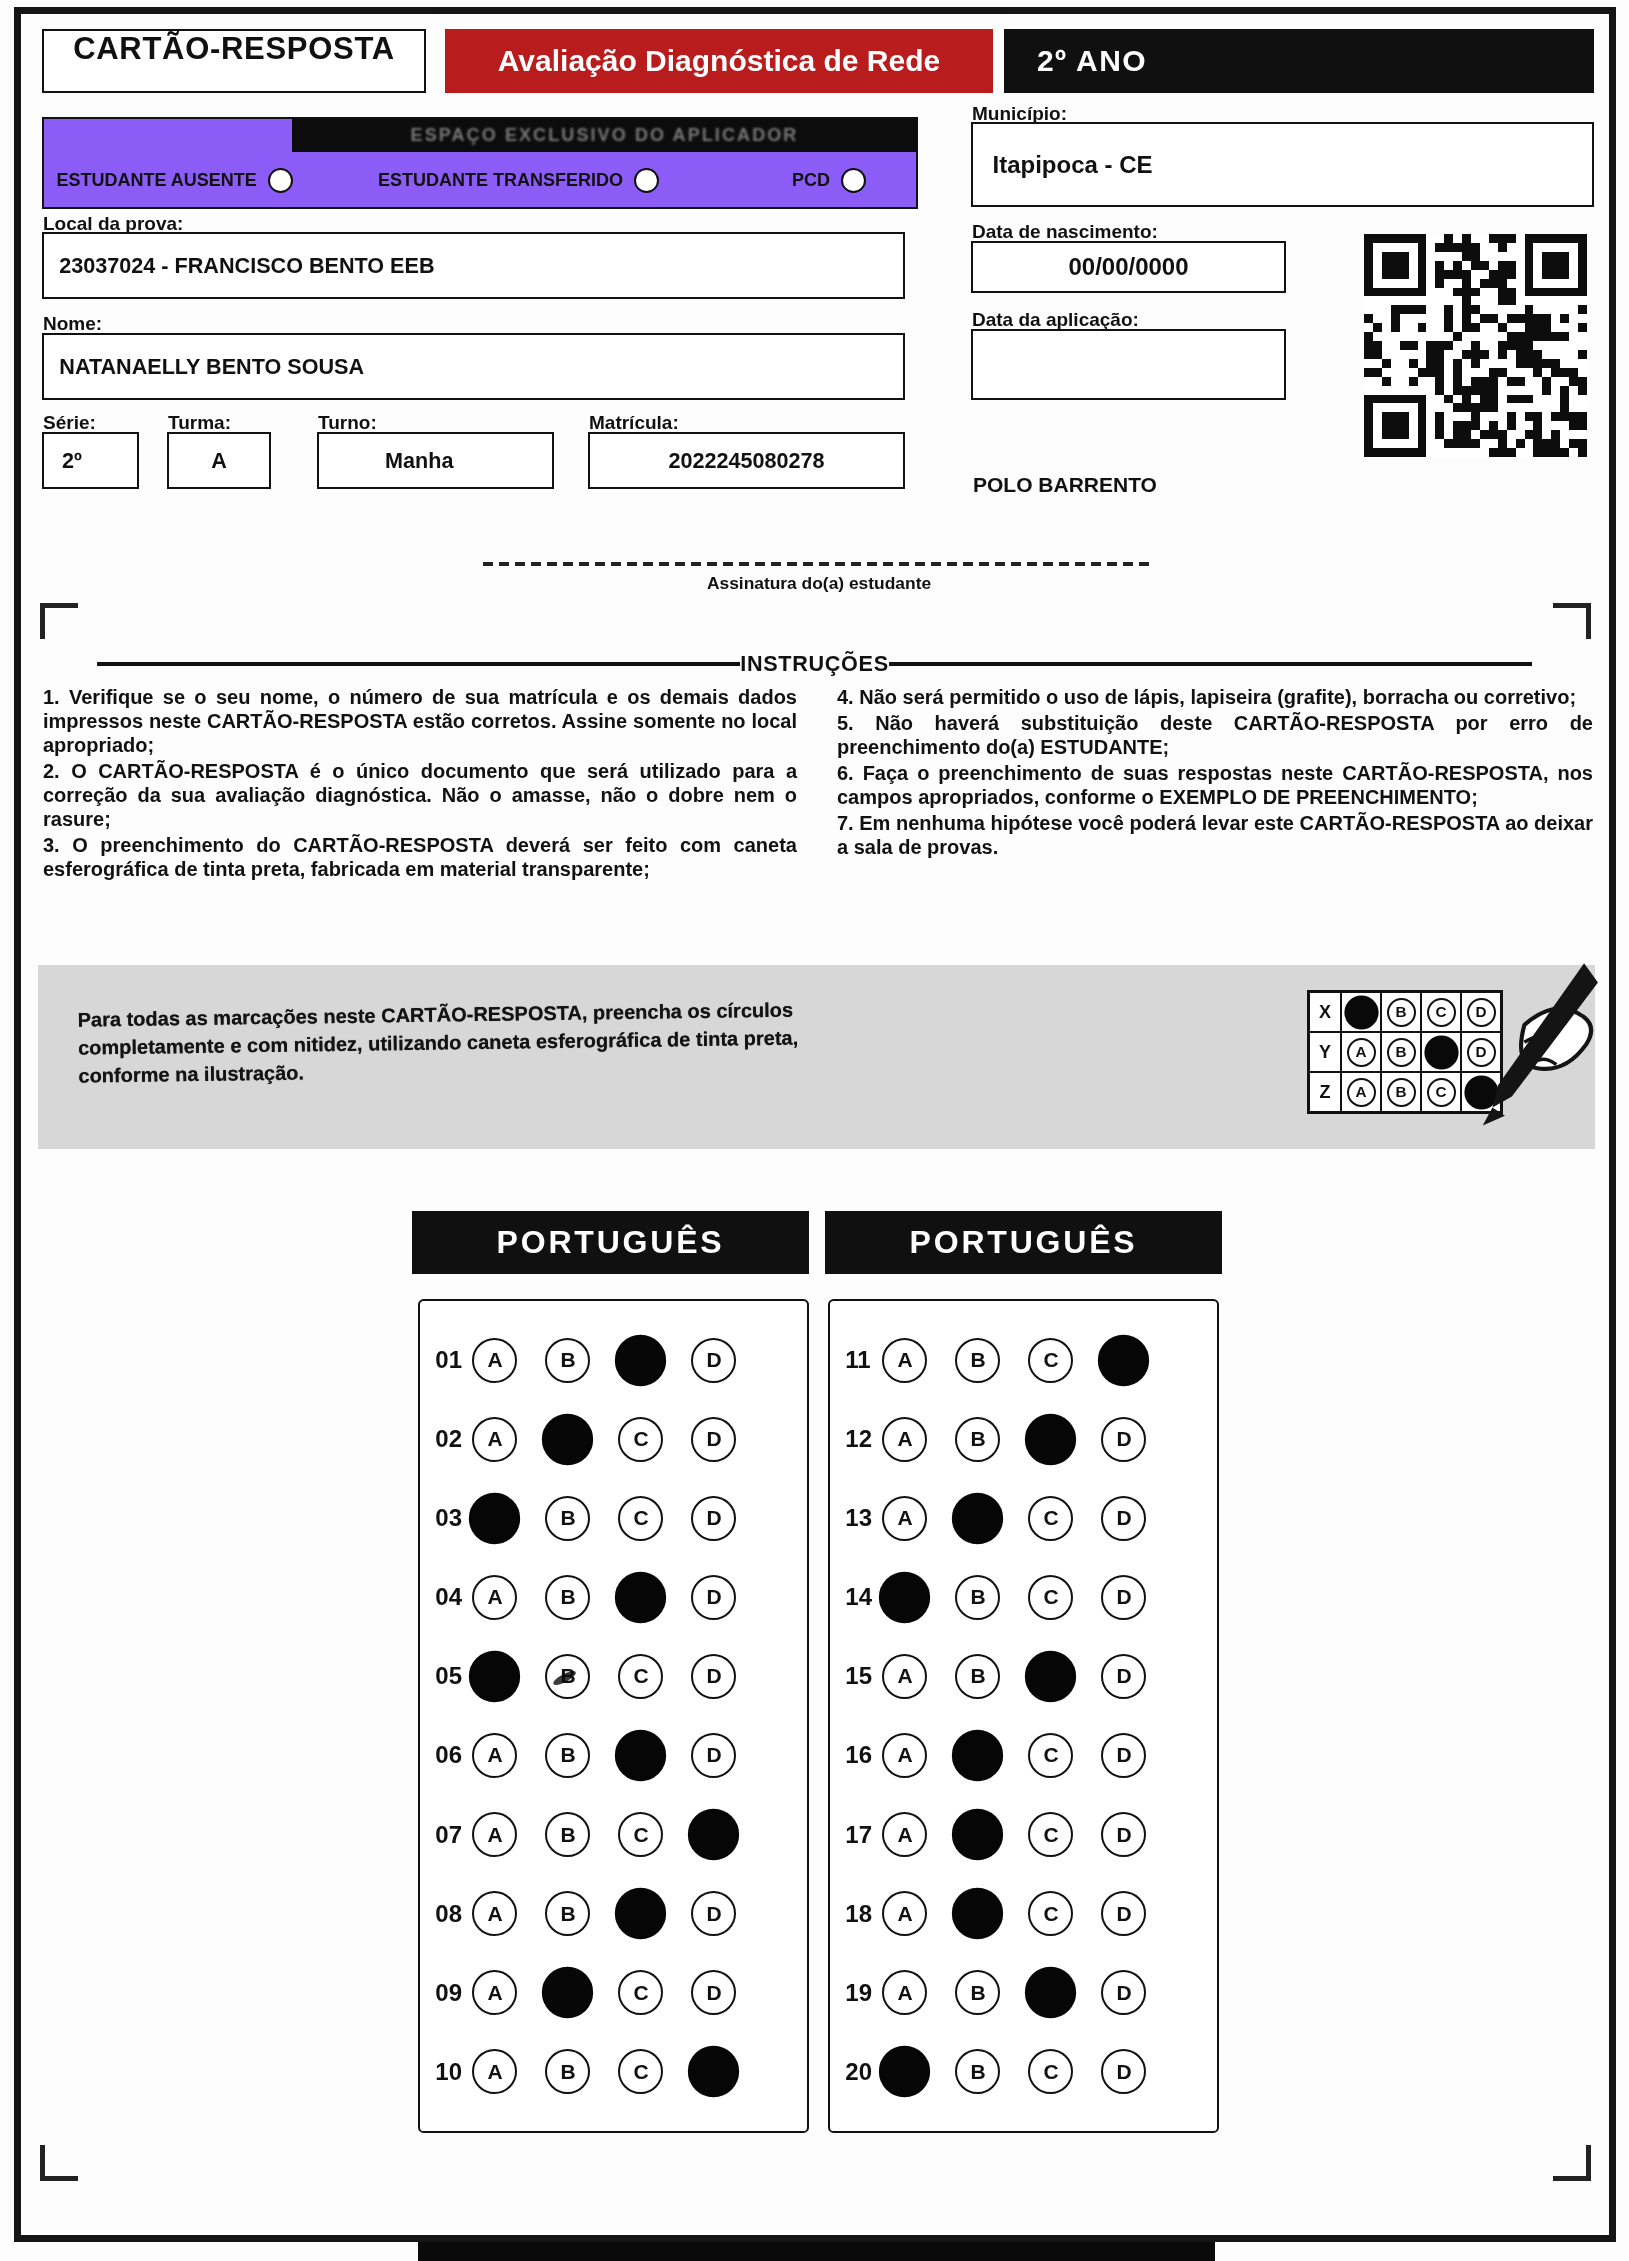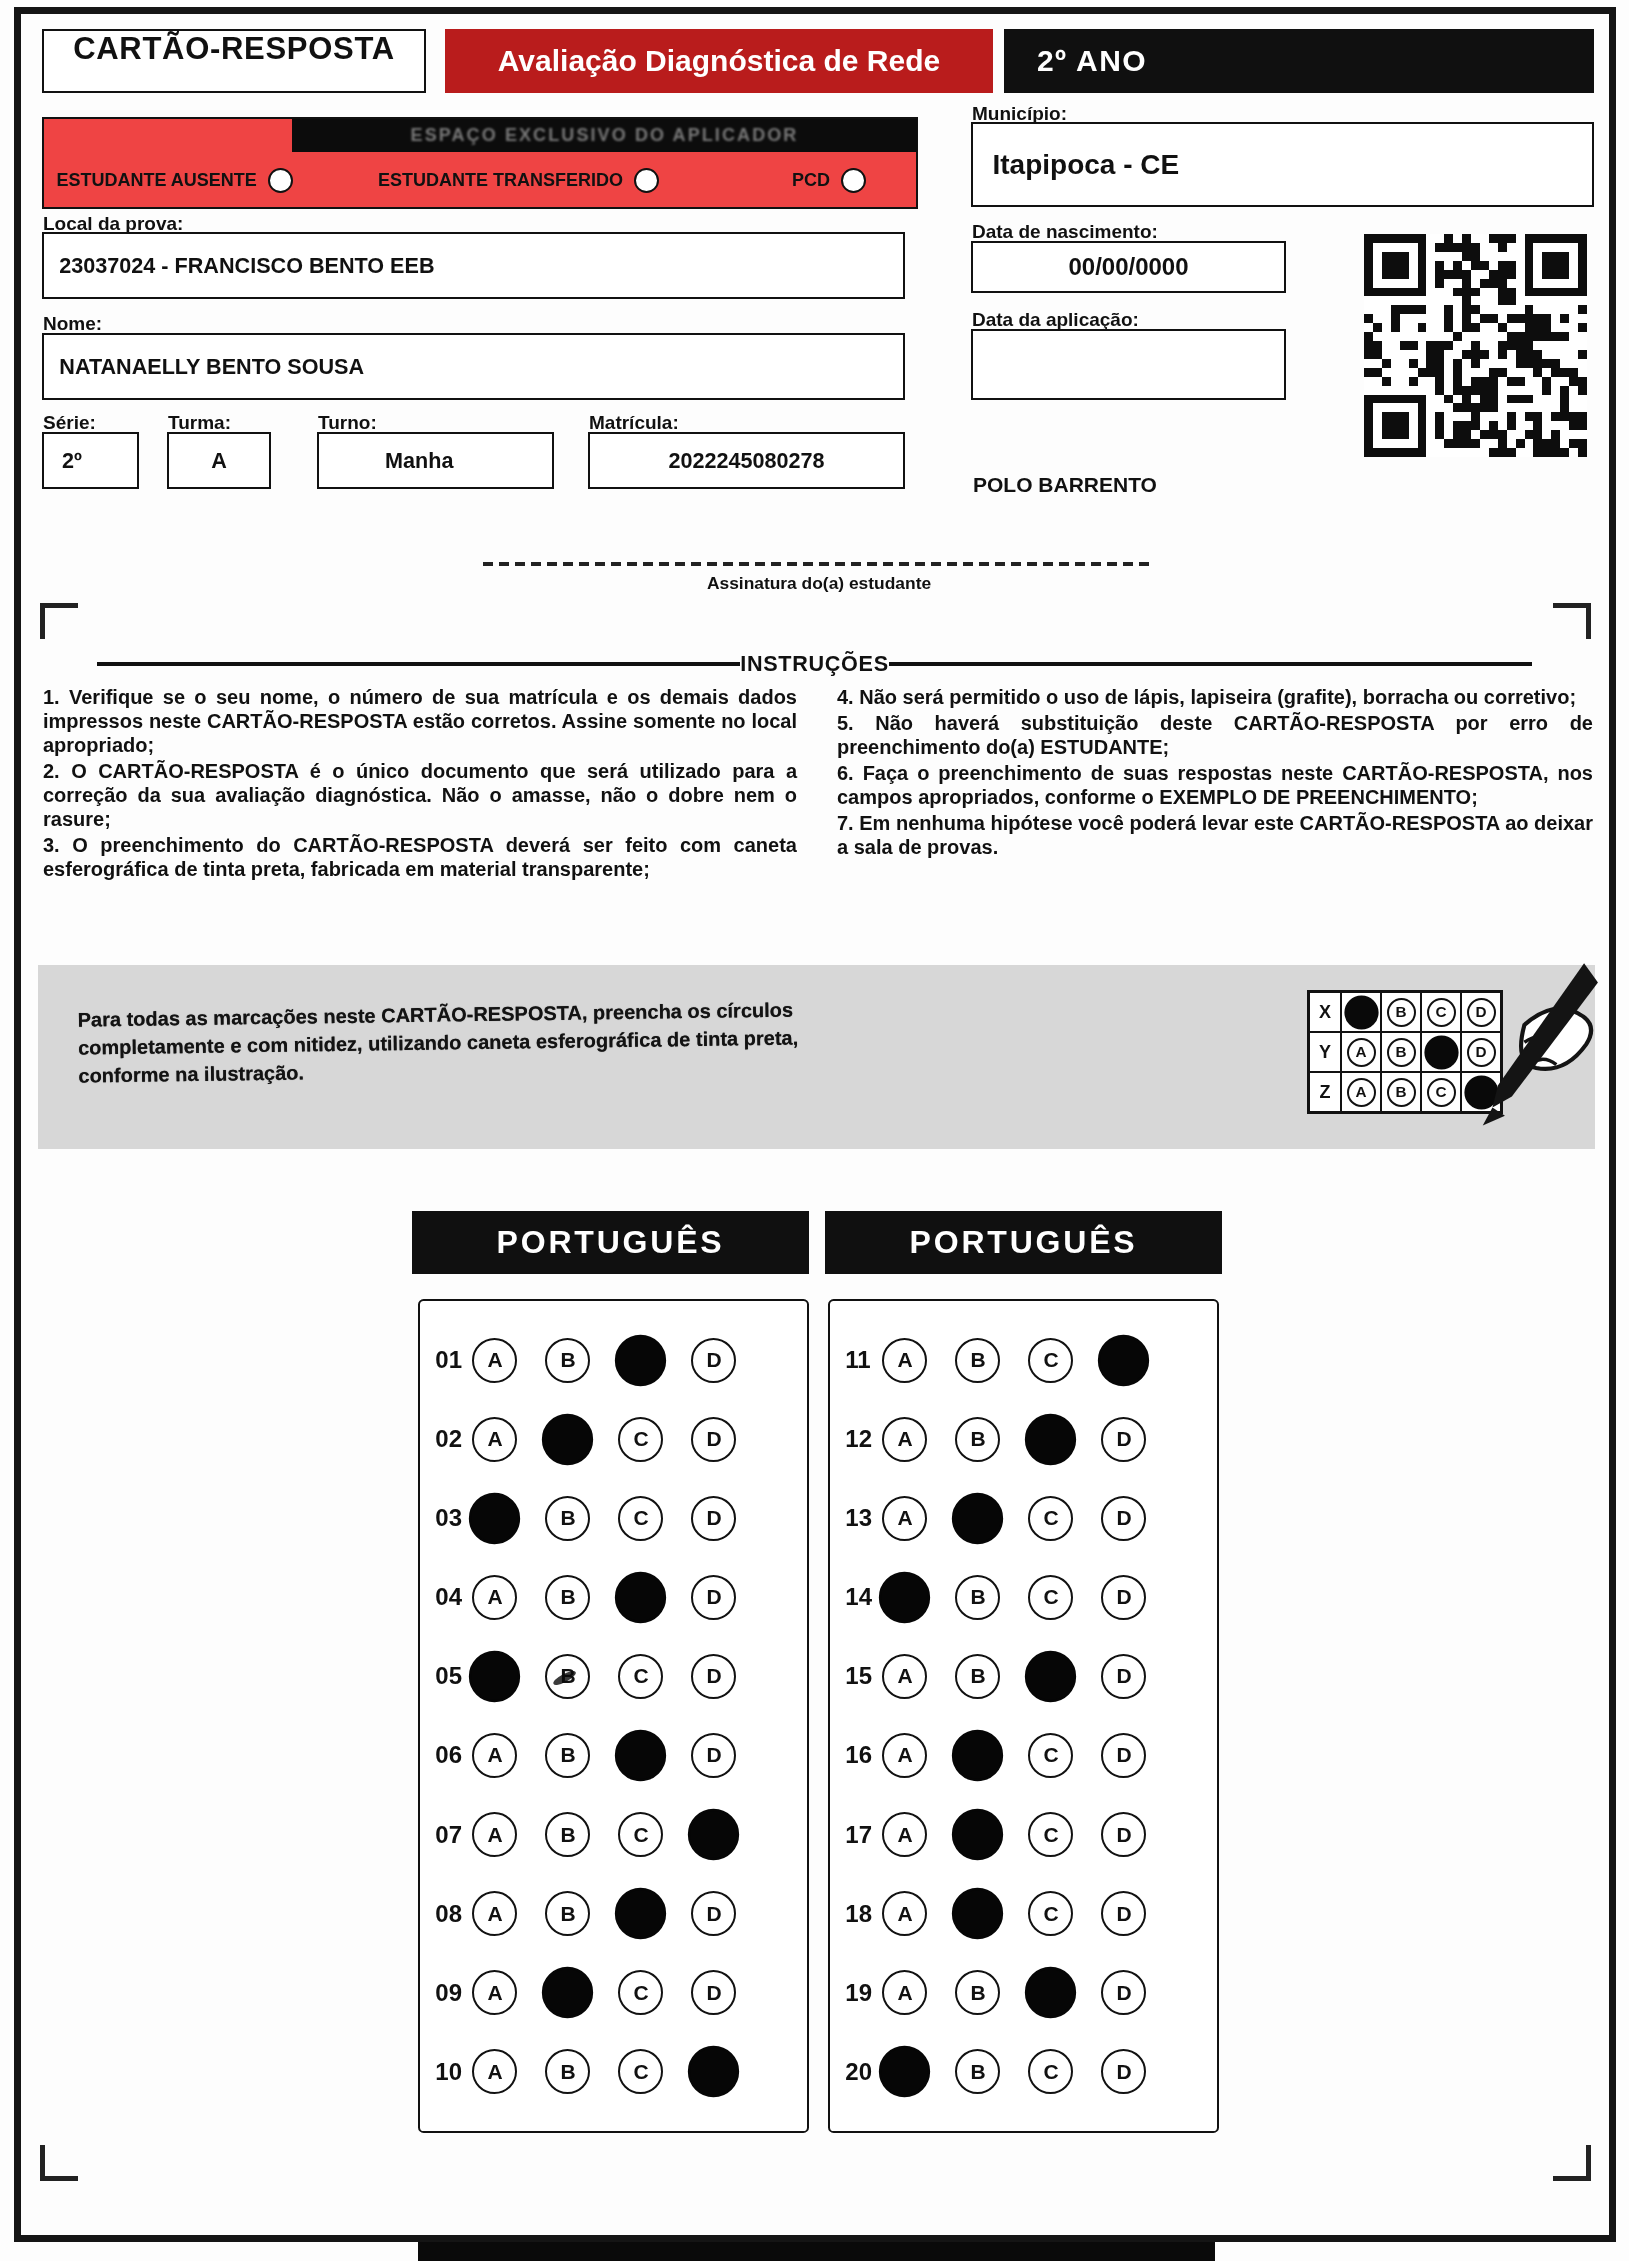--- a/index.html
+++ b/index.html
@@ -19,21 +19,21 @@
   .hdr-right{left:1004px;top:29px;width:590px;height:64px;background:#101010;display:flex;
              align-items:center;}
   .hdr-right span{color:#fff;font-weight:bold;font-size:30px;letter-spacing:1.4px;padding-left:33px;}
 
   .lbl{font-weight:bold;font-size:19px;color:#111;}
   .box{border:2.8px solid #111;background:#fff;box-sizing:border-box;display:flex;align-items:center;}
   .val{font-weight:bold;font-size:21.6px;}
 
   
   .applicator-box{left:42px;top:117px;width:876px;height:92px;border:2.8px solid #111;
-                  box-sizing:border-box;background:#ef4444;}
+                  box-sizing:border-box;background:#8b5cf6;}
   .applicator-bar{position:absolute;left:248px;top:0;width:625px;height:33px;background:#0c0c0c;
                   display:flex;align-items:center;justify-content:center;}
   .applicator-bar span{color:#cfcfcf;opacity:.55;filter:blur(0.9px);font-weight:bold;font-size:18px;
                        letter-spacing:2.1px;}
   .opt-item{position:absolute;top:33px;height:56px;display:flex;align-items:center;gap:11px;}
   .opt-item .lbl{font-size:18px;}
   .ring{width:25px;height:25px;border:2.8px solid #111;border-radius:50%;background:#fff;box-sizing:border-box;}
 
   
   .sig-line{height:3.5px;background:repeating-linear-gradient(90deg,#222 0 9.7px,transparent 9.7px 16px);}
@@ -148,21 +148,21 @@
     <span class="val" style="padding-left:66px;">Manha</span>
   </div>
 
   <div class="abs lbl" style="left:589px;top:412px;">Matrícula:</div>
   <div class="abs box" style="left:588px;top:432px;width:317px;height:57px;justify-content:center;">
     <span class="val">2022245080278</span>
   </div>
 
   <div class="abs lbl" style="left:972px;top:103px;">Município:</div>
   <div class="abs box" style="left:971px;top:122px;width:623px;height:85px;">
-    <span class="val" style="padding-left:19.5px;font-size:28px;">Itapipoca - CE</span>
+    <span class="val" style="padding-left:19.5px;font-size:24px;">Itapipoca - CE</span>
   </div>
 
   <div class="abs lbl" style="left:972px;top:221px;">Data de nascimento:</div>
   <div class="abs box" style="left:971px;top:241px;width:315px;height:52px;justify-content:center;">
     <span class="val" style="font-size:24px;">00/00/0000</span>
   </div>
 
   <div class="abs lbl" style="left:972px;top:309px;">Data da aplicação:</div>
   <div class="abs box" style="left:971px;top:329px;width:315px;height:71px;">
     <span class="val" style="padding-left:15.3px;"></span>

